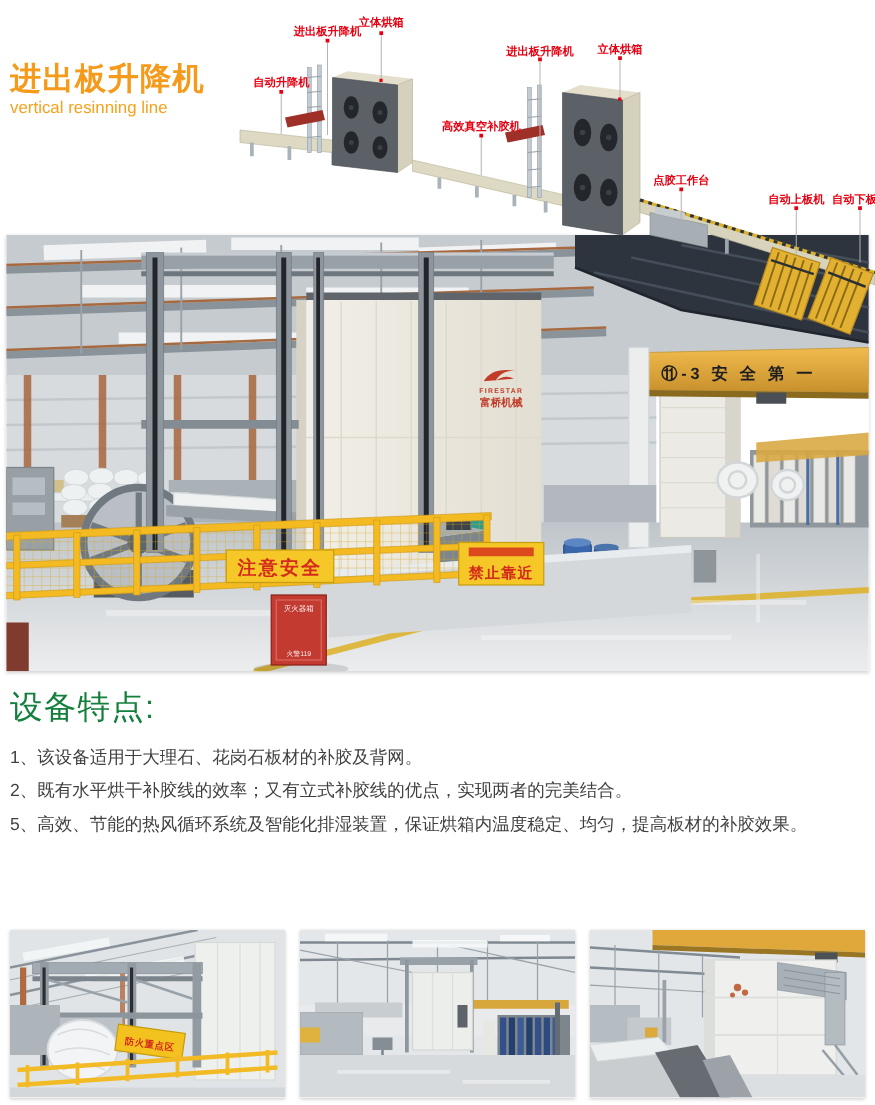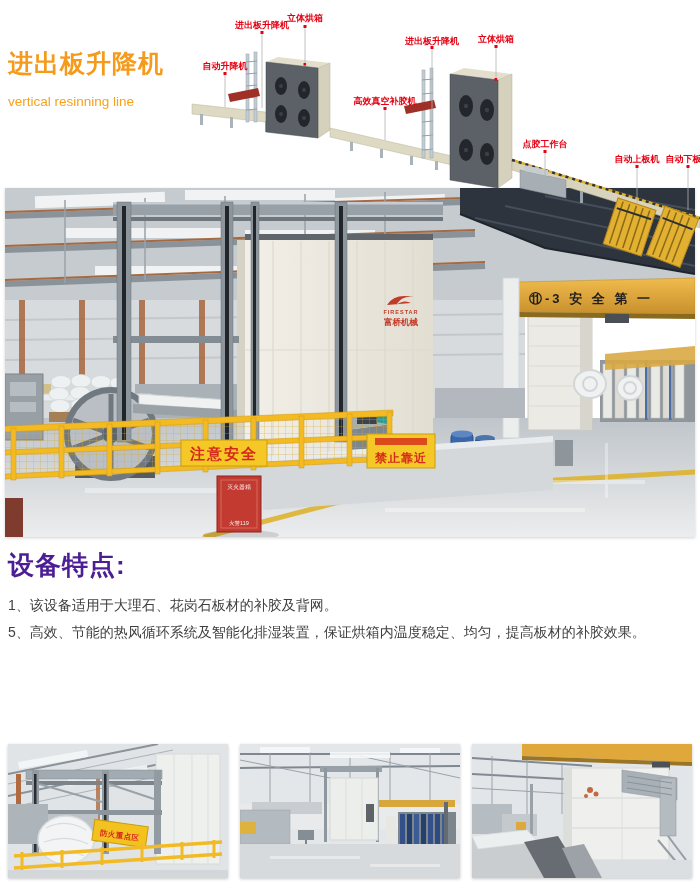--- a/index.html
+++ b/index.html
@@ -4,24 +4,24 @@
 <style>
   html,body{margin:0;padding:0;}
   body{
     width:700px;height:884px;position:relative;overflow:hidden;
     background:#ffffff;
     font-family:"Liberation Sans","DejaVu Sans",sans-serif;
   }
   .abs{position:absolute;}
   .title-block{left:8px;top:50px;}
   .title-cn{font-size:25px;font-weight:bold;color:#f59a1a;letter-spacing:1px;line-height:1.1;}
-  .title-en{font-size:13.5px;color:#f8a11d;margin-top:16px;}
+  .title-en{font-size:13.5px;color:#f8a11d;margin-top:0px;}
   #diagram{left:170px;top:8px;z-index:3;}
   #mainphoto{left:5px;top:188px;z-index:1;box-shadow:0 1px 3px rgba(0,0,0,.18);}
-  .features-heading{left:8px;top:548px;font-size:26px;font-weight:bold;color:#4c1d95;letter-spacing:1px;}
+  .features-heading{left:8px;top:548px;font-size:26px;font-weight:normal;color:#15803d;letter-spacing:1px;}
   .features-list{left:8px;top:592px;width:690px;}
   .feature-item{font-size:14px;color:#3f3f3f;line-height:27px;white-space:nowrap;}
   .gallery{left:8px;top:744px;display:flex;gap:12px;}
   .gallery svg{box-shadow:0 1px 3px rgba(0,0,0,.22);display:block;}
   svg text{font-family:"Liberation Sans","DejaVu Sans",sans-serif;}
   .dlabel{font-size:9px;font-weight:bold;fill:#e60012;}
 </style>
 </head>
 <body>
 
@@ -454,20 +454,21 @@
     <text class="dlabel" x="326" y="34">立体烘箱</text>
     <text class="dlabel" x="375" y="139">点胶工作台</text>
     <text class="dlabel" x="467" y="154">自动上板机</text>
     <text class="dlabel" x="518" y="154">自动下板机</text>
   </g>
 </svg>
 
 <div class="abs features-heading">设备特点:</div>
 <div class="abs features-list">
   <div class="feature-item">1、该设备适用于大理石、花岗石板材的补胶及背网。</div>
+  <div class="feature-item">2、既有水平烘干补胶线的效率；又有立式补胶线的优点，实现两者的完美结合。</div>
   <div class="feature-item">5、高效、节能的热风循环系统及智能化排湿装置，保证烘箱内温度稳定、均匀，提高板材的补胶效果。</div>
 </div>
 
 <div class="abs gallery">
 
   <svg width="220" height="134" viewBox="0 0 220 134">
     <rect width="220" height="134" fill="#e0e4e6"></rect>
     <g stroke="#8a939b" stroke-width="2">
       <line x1="0" y1="30" x2="150" y2="0"></line>
         <line x1="0" y1="52" x2="180" y2="14"></line>

